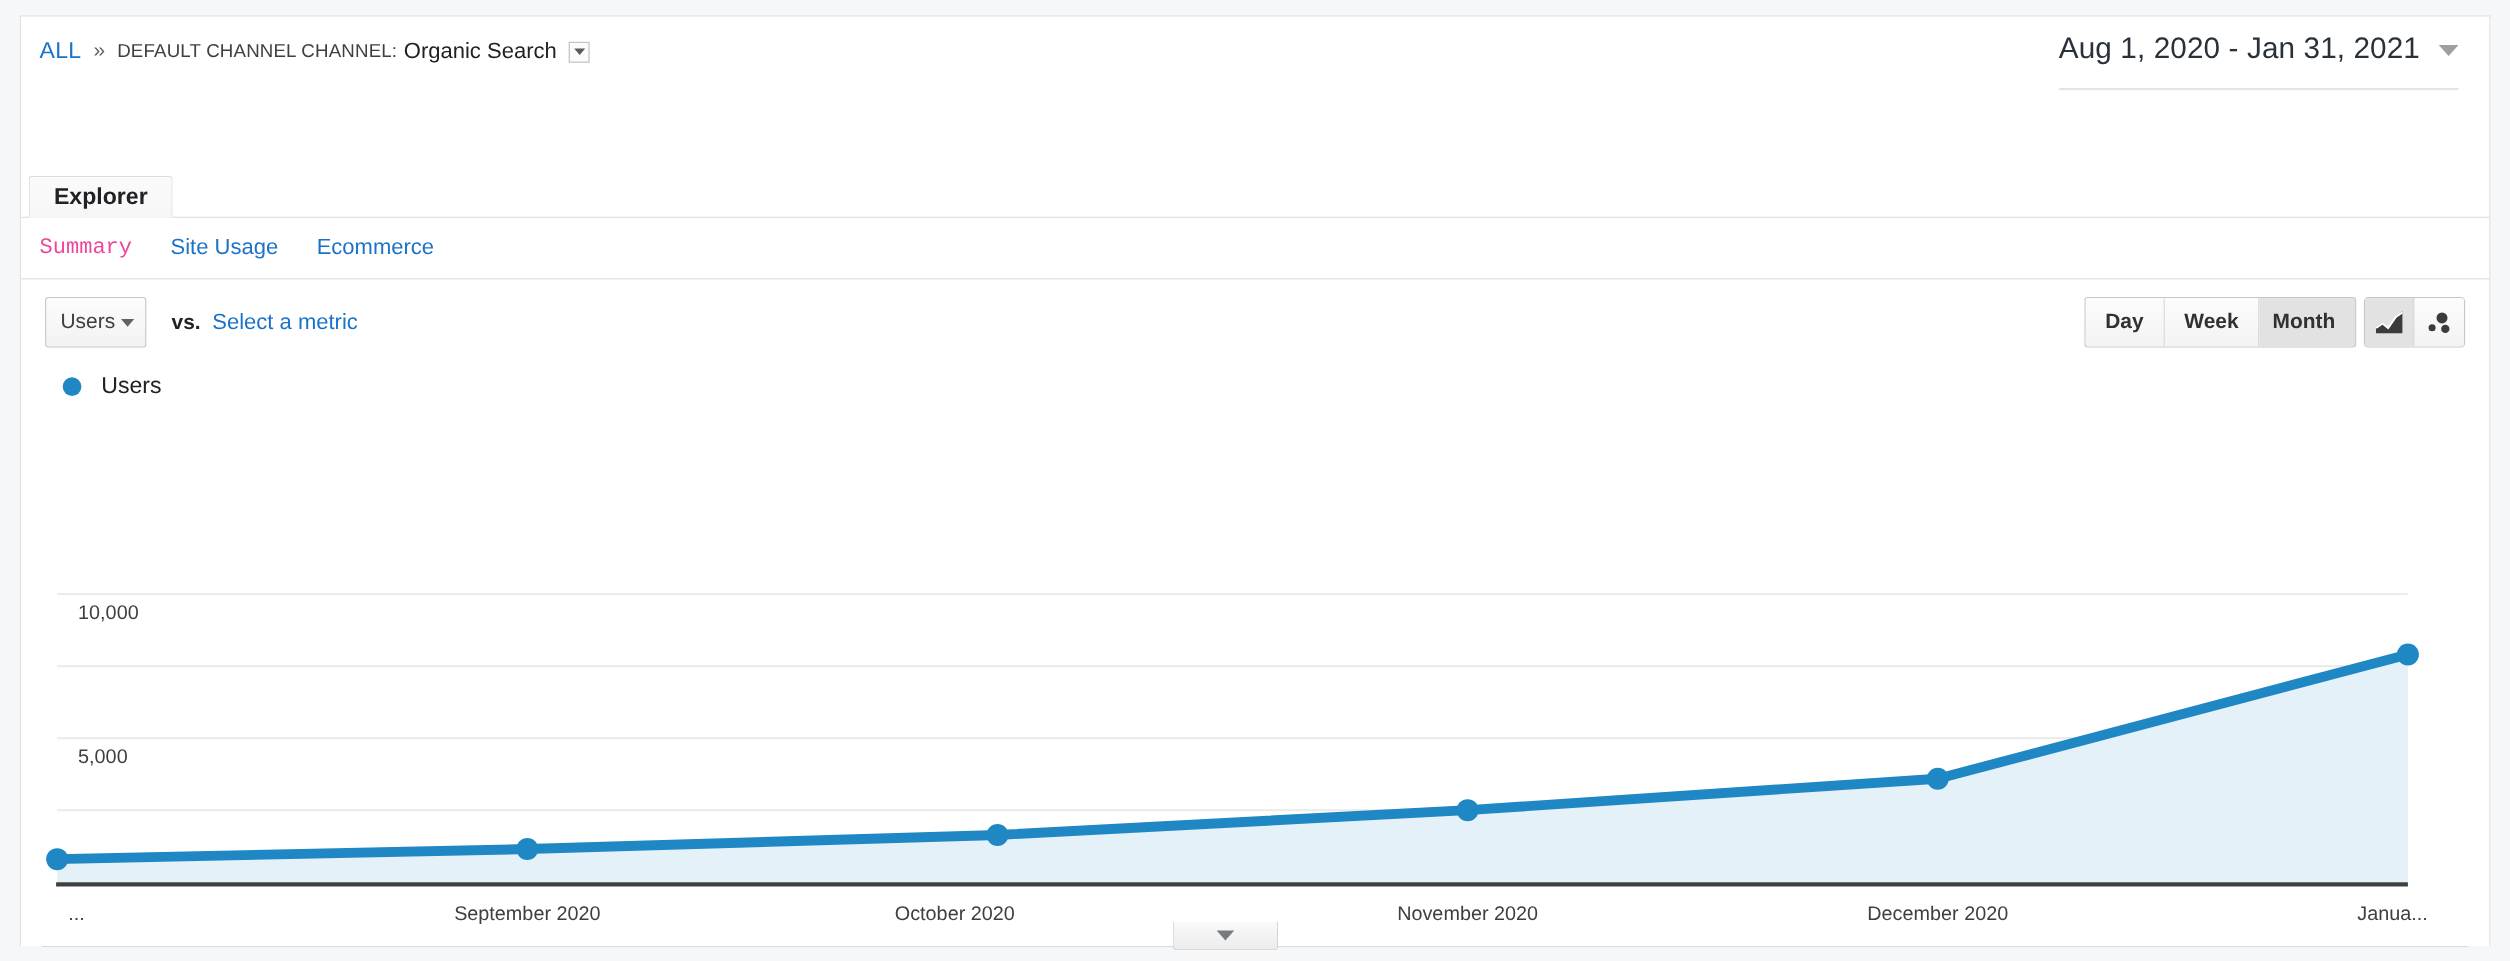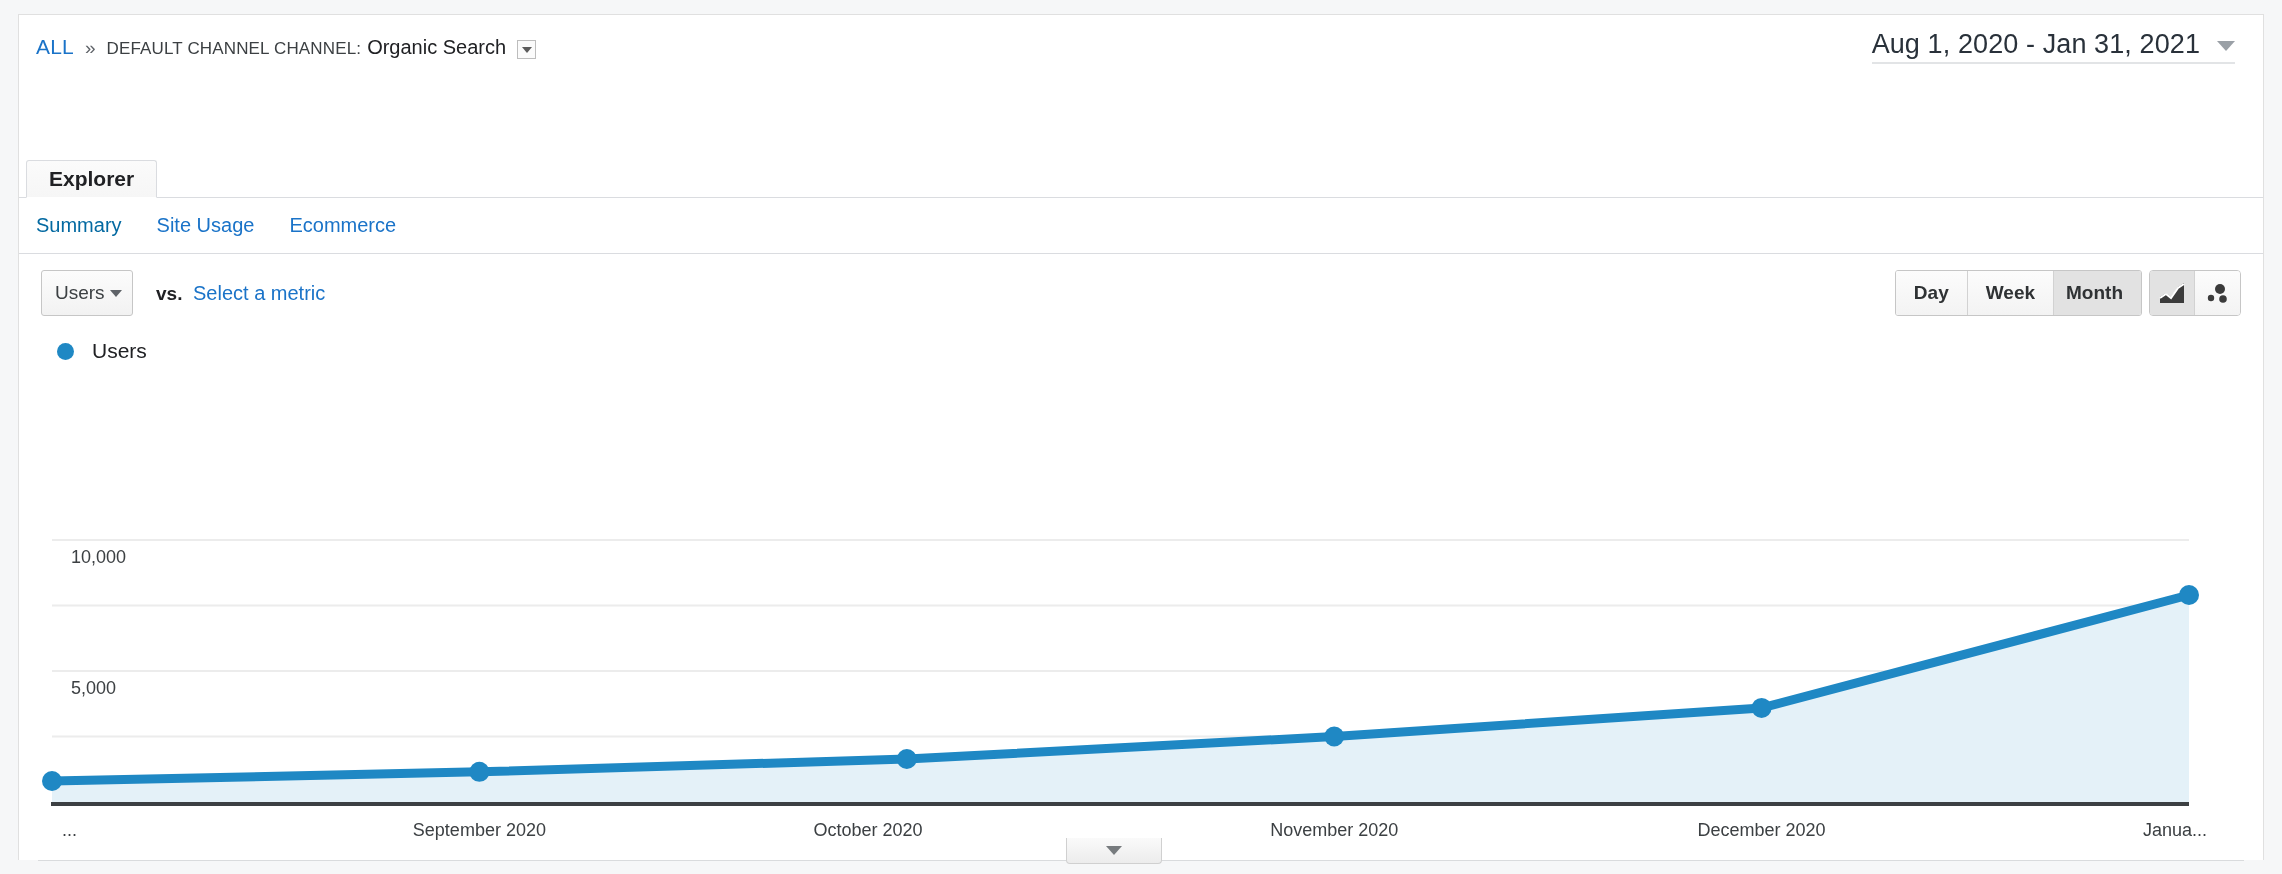--- a/index.html
+++ b/index.html
@@ -26,21 +26,21 @@
   }
 
   
   .crumbrow {
     position: absolute;
     left: 0; top: 0; right: 0; height: 62px;
   }
   .crumb {
     position: absolute;
     left: 17px; top: 20px;
-    display: flex; align-items: flex-end;
+    display: flex; align-items: center;
     font-size: 20px; color: #202124;
     white-space: nowrap;
   }
   .crumb-all {
     color: #1a73c8; font-size: 21px; letter-spacing: .2px;
     cursor: pointer;
   }
   .crumb-sep {
     color: #5f6368; margin: 0 11px; font-size: 19px;
   }
@@ -64,21 +64,21 @@
     border-right: 5px solid transparent;
     border-top: 6px solid #5b5b5b;
     display: block;
   }
 
   .daterange {
     position: absolute;
     right: 28px; top: 14px;
     display: flex; align-items: flex-end;
     border-bottom: 2px solid #e2e4e6;
-    padding-bottom: 2px;
+    padding-bottom: 20px;
     cursor: pointer;
   }
   .daterange-text {
     font-size: 27px; color: #29313a; letter-spacing: .1px;
     white-space: nowrap;
   }
   .daterange-caret {
     margin-left: 17px; margin-bottom: 9px;
     width: 0; height: 0;
     border-left: 9px solid transparent;
@@ -162,21 +162,21 @@
     position: absolute;
     left: 0; top: 183px; right: 0; height: 56px;
     border-bottom: 1px solid #dadce0;
     display: flex; align-items: center;
     padding-left: 17px;
   }
   .subtab {
     font-size: 20px; margin-right: 35px; cursor: pointer;
     color: #1a73c8;
   }
-  .subtab.active { color: #0369a1; cursor: default; }
+  .subtab.active { color: #ec4899; cursor: default; font-family: Liberation Mono, monospace; }
 
   
   .controls {
     position: absolute;
     left: 0; top: 239px; right: 0; height: 82px;
   }
   .metric-select {
     position: absolute;
     left: 22px; top: 16px;
     height: 46px; width: 92px;

